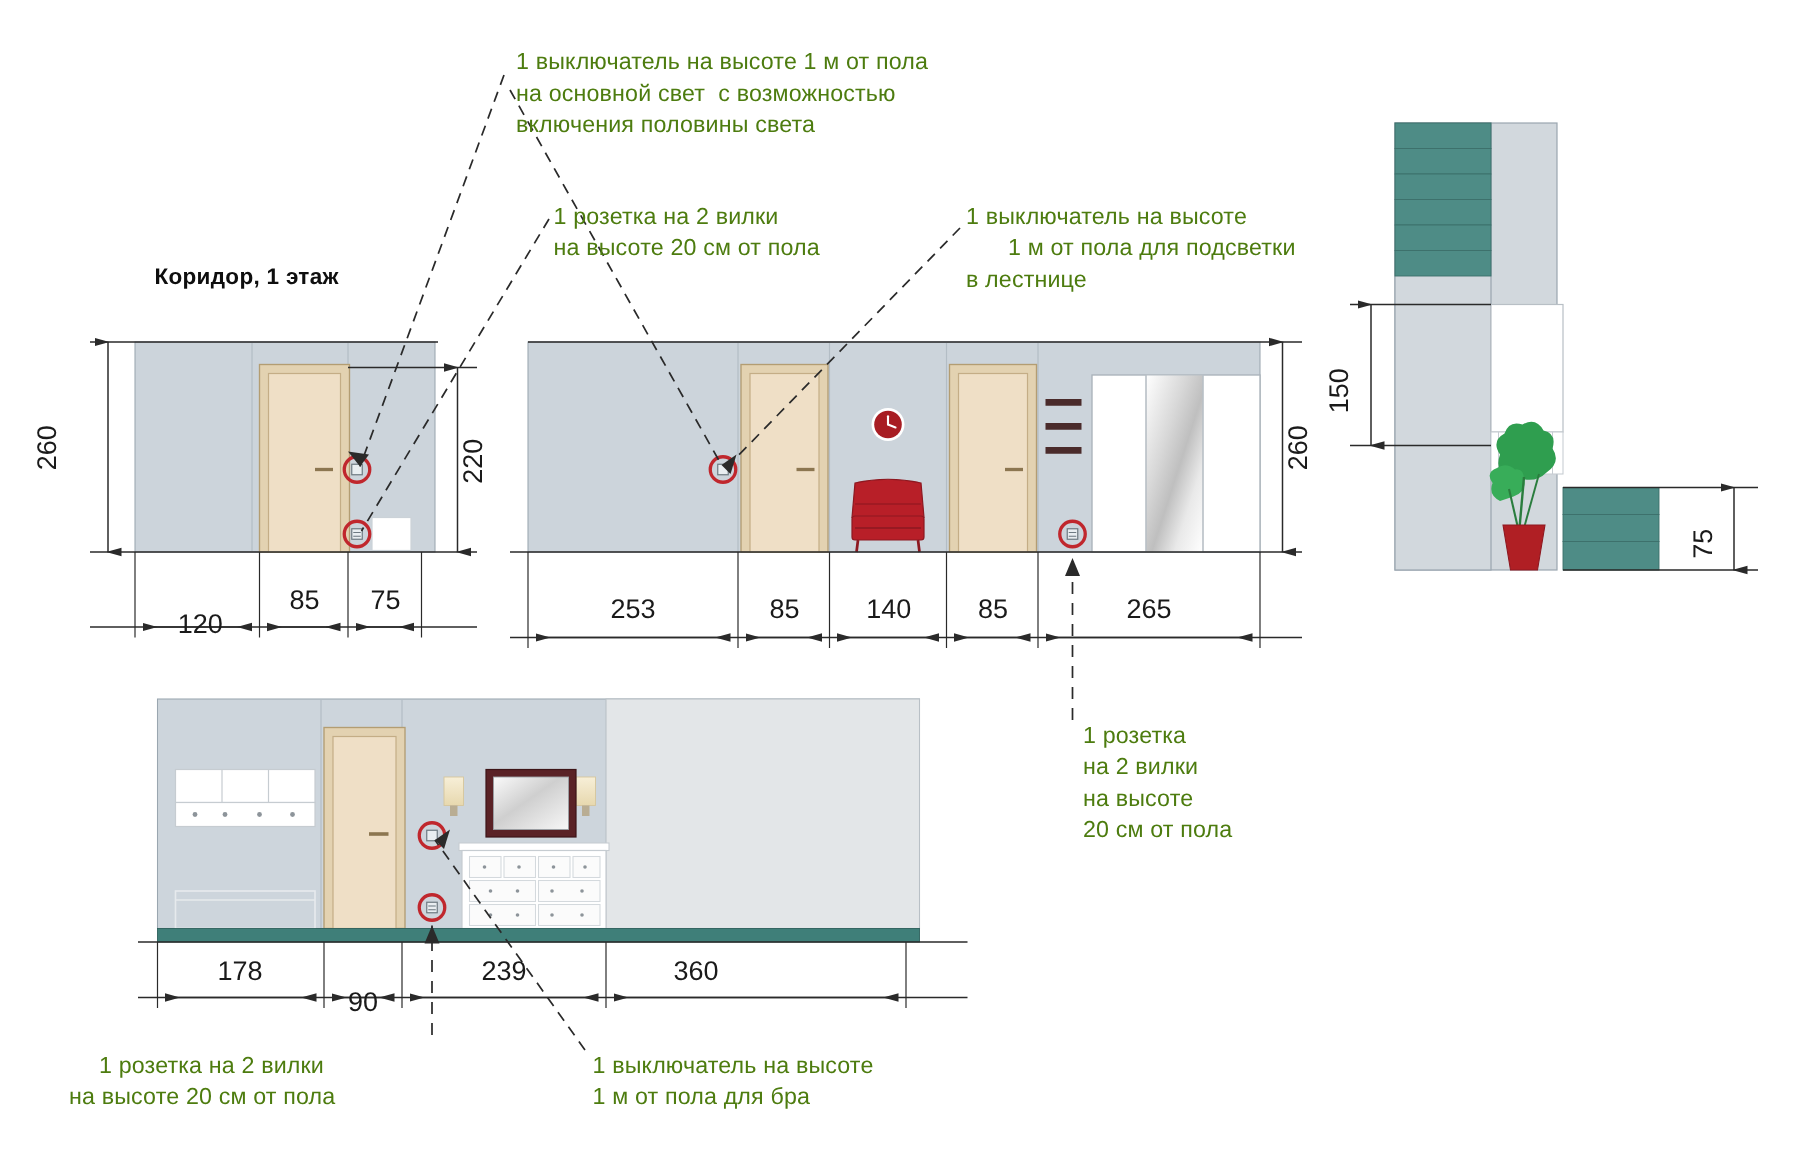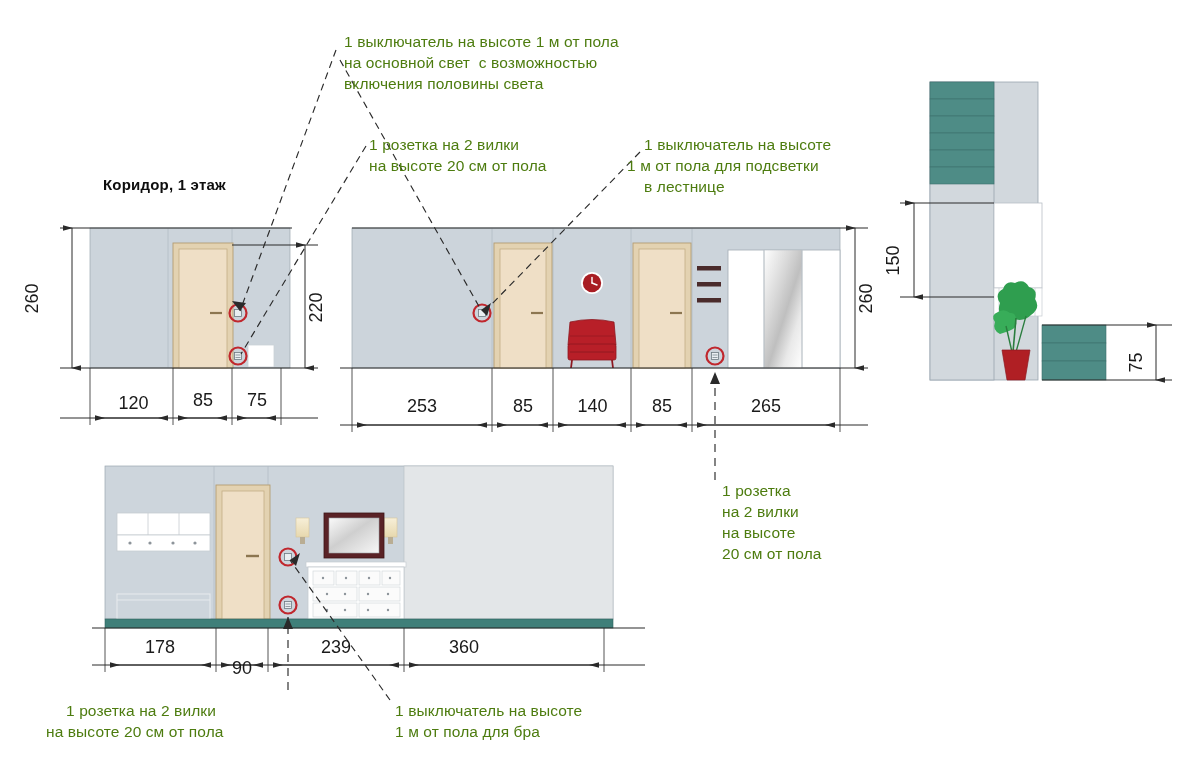--- a/index.html
+++ b/index.html
@@ -386,37 +386,37 @@
   <div class="title" style="left:103px;top:176px;">Коридор, 1 этаж</div>
 
   <div class="note" style="left:344px;top:31px;">1 выключатель на высоте 1 м от пола</div>
   <div class="note" style="left:344px;top:52px;">на основной свет  с возможностью</div>
   <div class="note" style="left:344px;top:73px;">включения половины света</div>
 
   <div class="note" style="left:369px;top:134px;">1 розетка на 2 вилки</div>
   <div class="note" style="left:369px;top:155px;">на высоте 20 см от пола</div>
 
   <div class="note" style="left:644px;top:134px;">1 выключатель на высоте</div>
-  <div class="note" style="left:627px;top:155px;">1 м от пола для подсветки</div>
+  <div class="note" style="left:672px;top:155px;">1 м от пола для подсветки</div>
   <div class="note" style="left:644px;top:176px;">в лестнице</div>
 
   <div class="note" style="left:722px;top:480px;">1 розетка</div>
   <div class="note" style="left:722px;top:501px;">на 2 вилки</div>
   <div class="note" style="left:722px;top:522px;">на высоте</div>
   <div class="note" style="left:722px;top:543px;">20 см от пола</div>
 
   <div class="note" style="left:66px;top:700px;">1 розетка на 2 вилки</div>
   <div class="note" style="left:46px;top:721px;">на высоте 20 см от пола</div>
 
   <div class="note" style="left:395px;top:700px;">1 выключатель на высоте</div>
   <div class="note" style="left:395px;top:721px;">1 м от пола для бра</div>
 
   <div class="dimtext vert" style="left:32px;top:288px;width:80px;margin-left:-40px;">260</div>
   <div class="dimtext vert" style="left:316px;top:297px;width:80px;margin-left:-40px;">220</div>
-  <div class="dimtext" style="left:92px;top:393px;width:83px;text-align:center;">120</div>
+  <div class="dimtext" style="left:92px;top:406px;width:83px;text-align:center;">120</div>
   <div class="dimtext" style="left:163px;top:390px;width:80px;">85</div>
   <div class="dimtext" style="left:217px;top:390px;width:80px;">75</div>
 
   <div class="dimtext vert" style="left:866px;top:288px;width:80px;margin-left:-40px;">260</div>
   <div class="dimtext" style="left:382px;top:396px;width:80px;">253</div>
   <div class="dimtext" style="left:483px;top:396px;width:80px;">85</div>
   <div class="dimtext" style="left:552px;top:396px;width:81px;">140</div>
   <div class="dimtext" style="left:622px;top:396px;width:80px;">85</div>
   <div class="dimtext" style="left:726px;top:396px;width:80px;">265</div>
 

